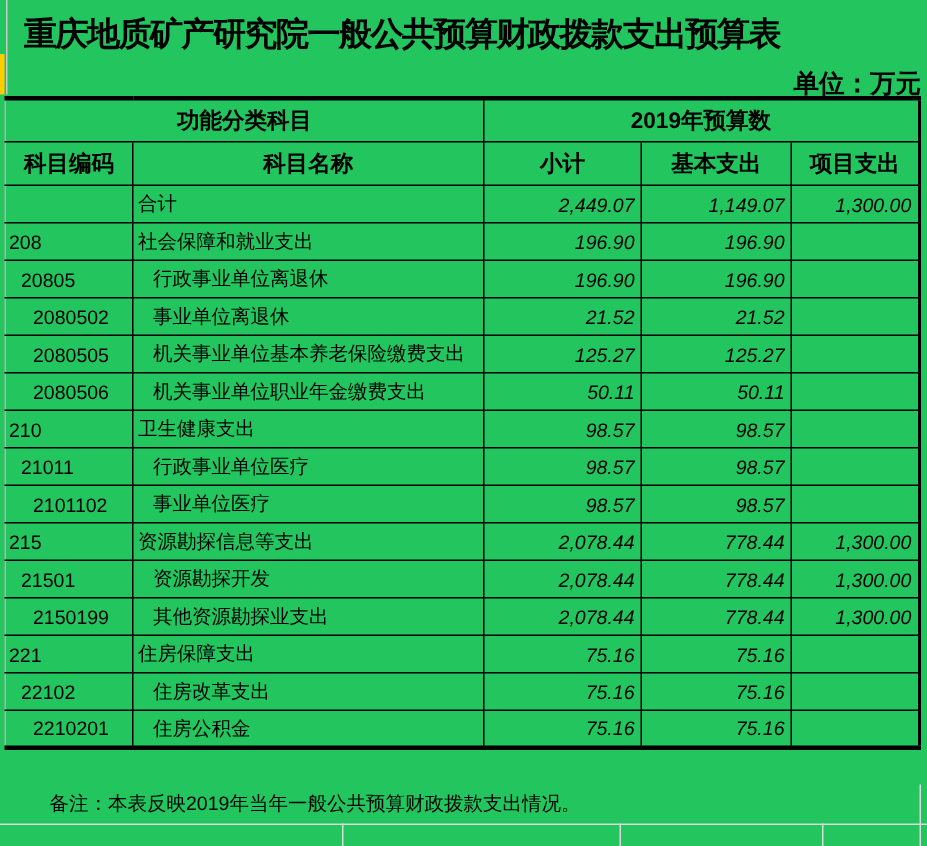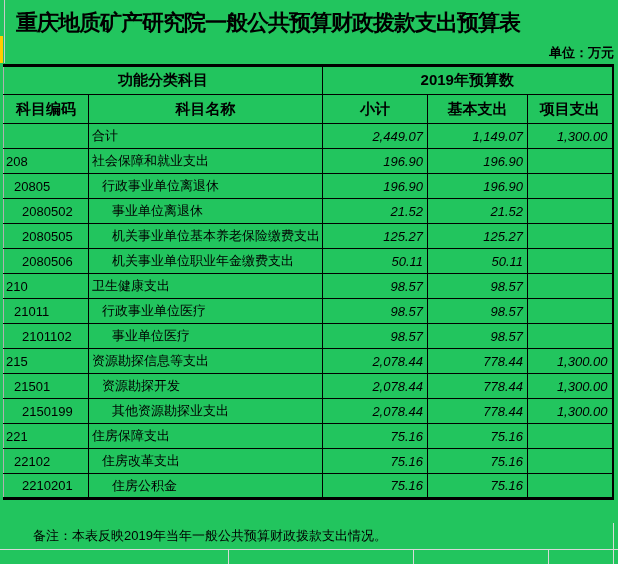--- a/index.html
+++ b/index.html
@@ -1,36 +1,36 @@
 <!DOCTYPE html>
 <html><head>
 <meta charset="utf-8">
 <style>
   * { margin:0; padding:0; box-sizing:border-box; }
   html,body { background:#fff; }
   body { width:618px; height:564px; font-family:"Liberation Sans","DejaVu Sans",sans-serif; color:#000; }
   .page { position:relative; width:618px; height:564px; background:#22c55e; overflow:hidden; }
 
   .title { position:absolute; left:16px; top:8px; font-size:22px; font-weight:bold; letter-spacing:-1px; white-space:nowrap; }
-  .unit  { position:absolute; top:44px; right:4px; font-size:13px; font-weight:bold; white-space:nowrap; }
+  .unit  { position:absolute; top:44px; right:4px; font-size:17px; font-weight:bold; white-space:nowrap; }
 
   table.budget { position:absolute; left:3px; top:64px; width:610px; border-collapse:collapse; table-layout:fixed;
     border-top:3px solid #000; border-bottom:3px solid #000; border-right:2px solid #000; }
   table.budget th, table.budget td { border:1px solid #000; overflow:hidden; white-space:nowrap; }
   table.budget th:first-child, table.budget td:first-child { border-left:1px solid #b0b0b0; }
   col.c-code { width:85px; } col.c-name { width:234px; } col.c-sub { width:105px; } col.c-basic { width:100px; } col.c-proj { width:85px; }
 
   tr.group-row th, tr.col-row th { height:29px; font-size:15px; font-weight:bold; text-align:center; vertical-align:middle; }
   tbody td { height:25px; font-size:13px; vertical-align:middle; }
   td.cell-num { text-align:right; padding-right:4px;font-style:italic; }
   td.cell-code { text-align:left; }
   td.cell-name { text-align:left; }
   td.cell-code.lv1 { padding-left:2px; }  td.cell-name.lv1 { padding-left:3px; }
   td.cell-code.lv2 { padding-left:10px; } td.cell-name.lv2 { padding-left:13px; }
-  td.cell-code.lv3 { padding-left:18px; } td.cell-name.lv3 { padding-left:23px; }
+  td.cell-code.lv3 { padding-left:18px; } td.cell-name.lv3 { padding-left:13px; }
 
   .note { position:absolute; left:4px; top:523px; height:26px; line-height:26px; font-size:13px; white-space:nowrap;margin-left:29px; }
 
   
   .yellow-frag { position:absolute; left:0; top:36px; width:3px; height:27px; background:#ffcc00; }
   .gridline { position:absolute; background:#d9d9d9; }
   .gl-top-left { left:4px; top:0; width:1px; height:63px; background:#c9c9c9; }
   .gl-h-bottom { left:0; top:549px; width:618px; height:1px; }
   .gl-v1 { left:228px; top:549px; width:1px; height:15px; }
   .gl-v2 { left:413px; top:549px; width:1px; height:15px; }

